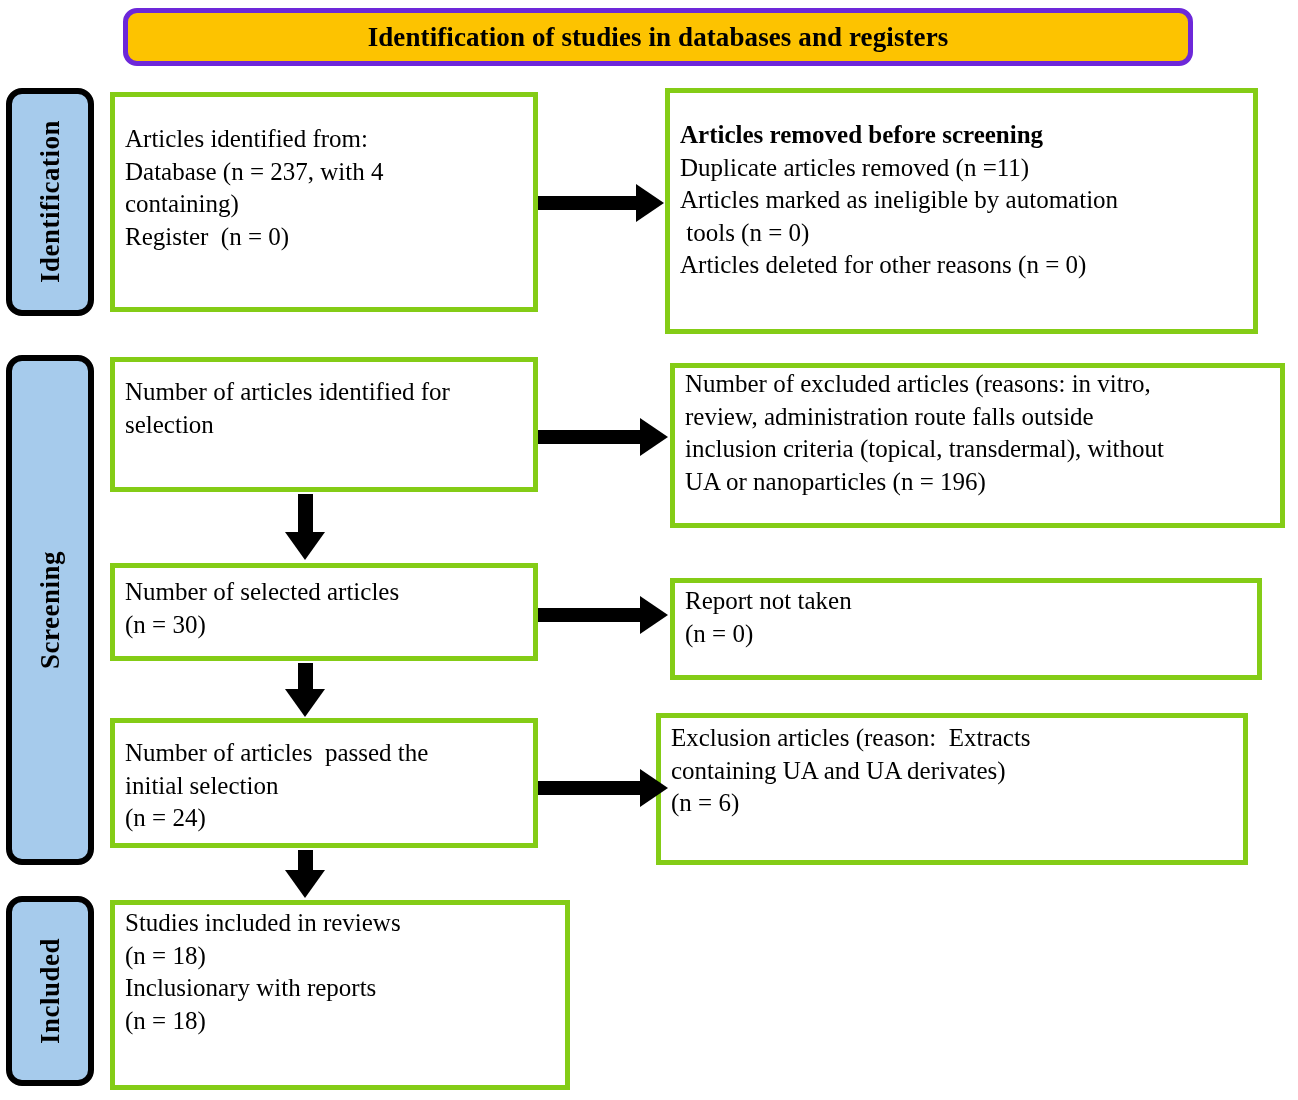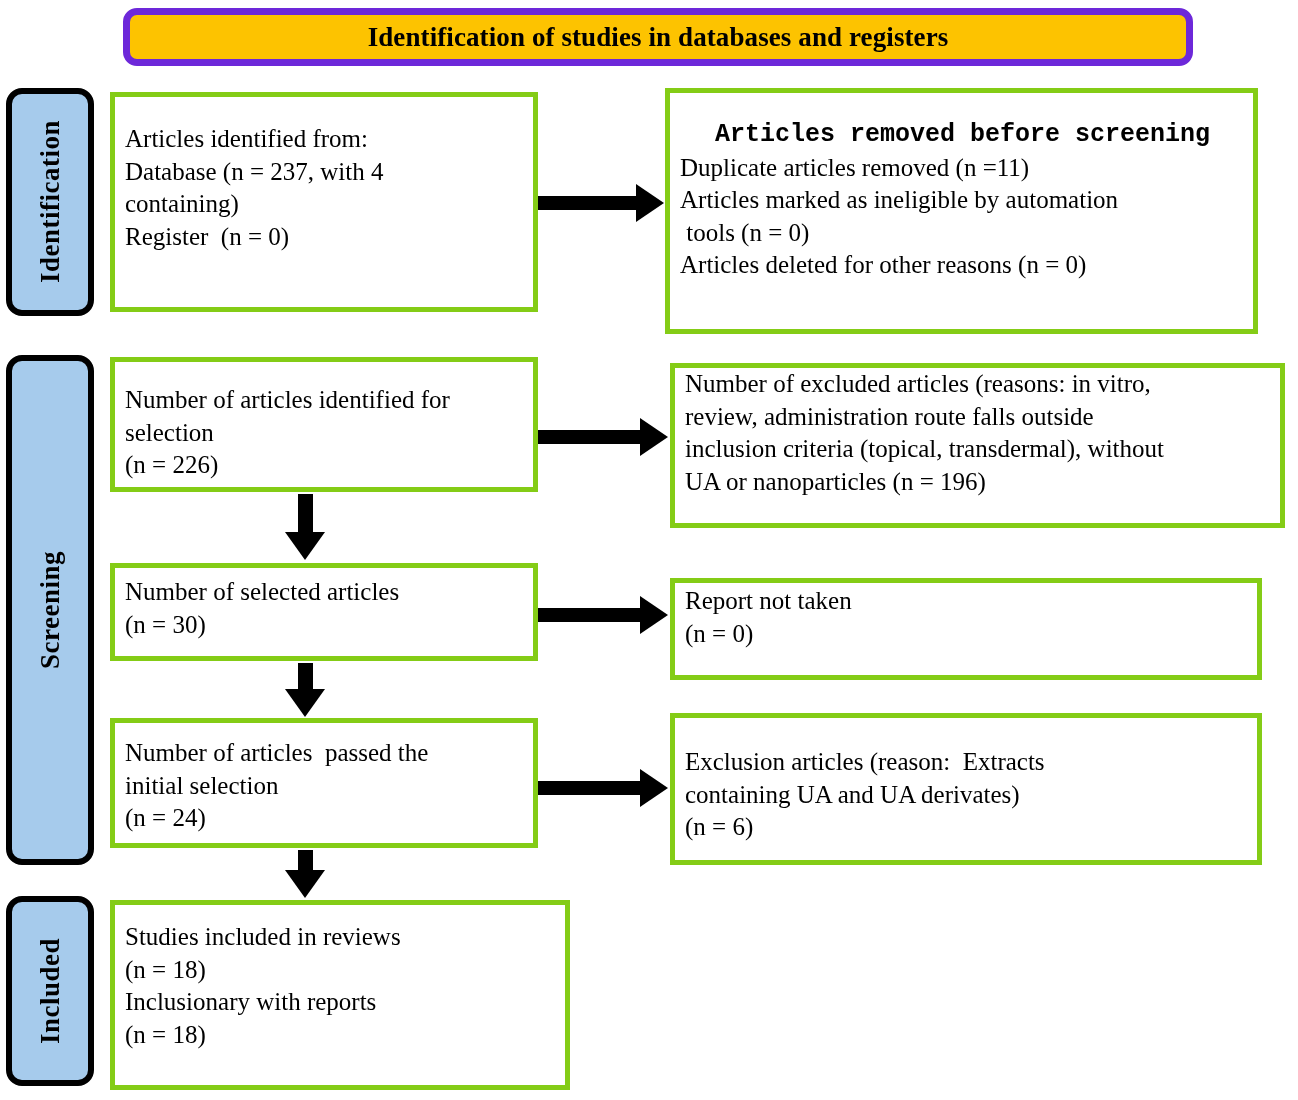--- a/index.html
+++ b/index.html
@@ -10,21 +10,21 @@
     color:#000000;
     overflow:hidden;
   }
   #stage{position:relative;width:1298px;height:1100px;}
 
   
   .banner{
     position:absolute;
     left:123px;top:8px;width:1070px;height:58px;
     background:var(--yellow,#FDC300);
-    border:7px solid #6d28d9;
+    border:5px solid #6d28d9;
     border-radius:14px;
     display:flex;align-items:center;justify-content:center;
     box-sizing:border-box;
   }
   .banner-text{
     font-size:27px;font-weight:bold;letter-spacing:0.1px;
     white-space:nowrap;
   }
 
   
@@ -51,34 +51,34 @@
   .fbox{
     position:absolute;
     background:#ffffff;
     border:5px solid #84cc16;
     box-sizing:border-box;
     padding:10px 8px 6px 10px;
     font-size:25px;
     line-height:1.30;
   }
   .fbox p{margin:0;white-space:pre;}
-  .fbox p.center{text-align:center;font-weight:bold;white-space:pre;font-family:Liberation Mono, monospace;}
+  .fbox p.center{font-weight:bold;white-space:pre;}
 
   
   #box-identified   {left:110px;top:92px; width:428px;height:220px;padding-top:26px;}
-  #box-selection    {left:110px;top:357px;width:428px;height:135px;padding-top:22px;}
+  #box-selection    {left:110px;top:357px;width:428px;height:135px;padding-top:14px;}
   #box-selected     {left:110px;top:563px;width:428px;height:98px; padding-top:8px;}
   #box-passed       {left:110px;top:718px;width:428px;height:130px;padding-top:14px;}
-  #box-included     {left:110px;top:900px;width:460px;height:190px;padding-top:16px;}
+  #box-included     {left:110px;top:900px;width:460px;height:190px;padding-top:2px;}
 
   
   #box-removed      {left:665px;top:88px; width:593px;height:246px;padding-top:26px;}
   #box-excluded     {left:670px;top:363px;width:615px;height:165px;padding-top:0;}
   #box-notaken      {left:670px;top:578px;width:592px;height:102px;padding-top:2px;}
-  #box-exclusion    {left:670px;top:713px;width:592px;height:152px;padding-top:28px;}
+  #box-exclusion    {left:656px;top:713px;width:592px;height:152px;padding-top:4px;}
 
   
   .arrow-h{position:absolute;height:14px;background:#000;}
   .arrow-h::after{
     content:"";position:absolute;right:-26px;top:-12px;
     width:0;height:0;
     border-top:19px solid transparent;
     border-bottom:19px solid transparent;
     border-left:28px solid #000;
   }
@@ -130,21 +130,20 @@
     <p class="center">Articles removed before screening</p>
     <p>Duplicate articles removed (n =11)</p>
     <p>Articles marked as ineligible by automation</p>
     <p> tools (n = 0)</p>
     <p>Articles deleted for other reasons (n = 0)</p>
   </div>
 
   <div class="fbox" id="box-selection">
     <p>Number of articles identified for</p>
     <p>selection</p>
-    <p>(n = 226)</p>
   </div>
 
   <div class="fbox" id="box-excluded">
     <p>Number of excluded articles (reasons: in vitro,</p>
     <p>review, administration route falls outside</p>
     <p>inclusion criteria (topical, transdermal), without</p>
     <p>UA or nanoparticles (n = 196)</p>
   </div>
 
   <div class="fbox" id="box-selected">

